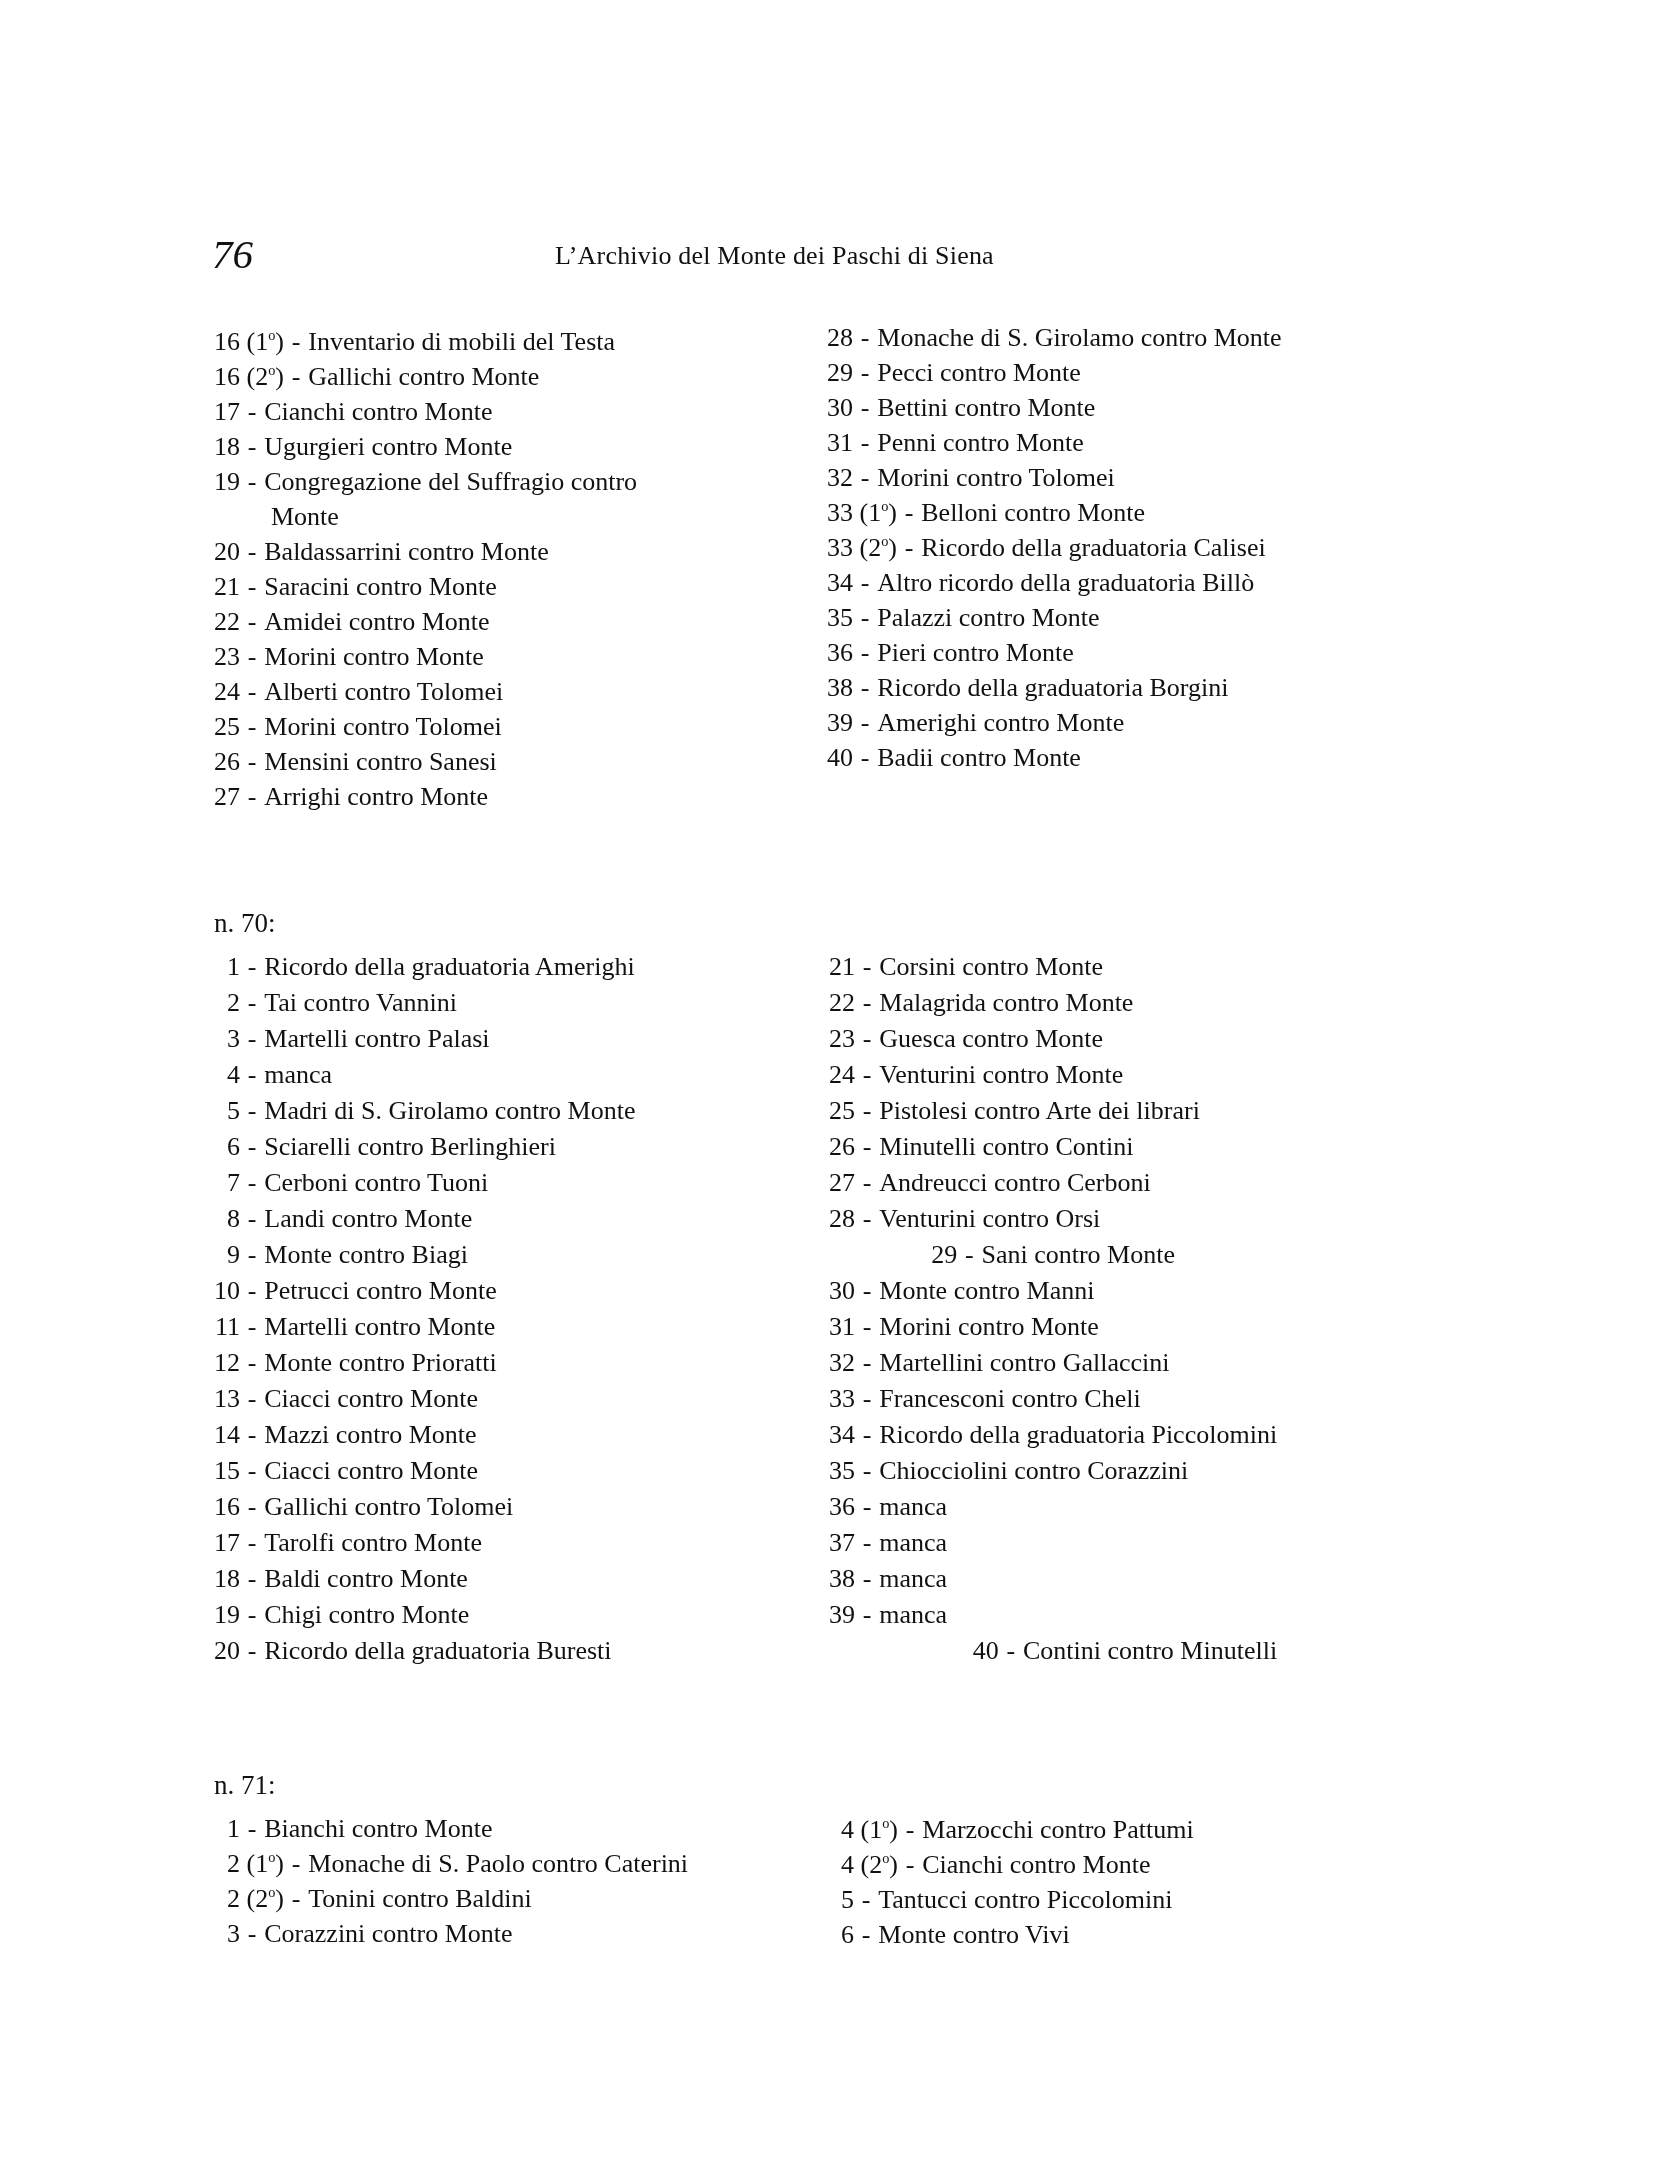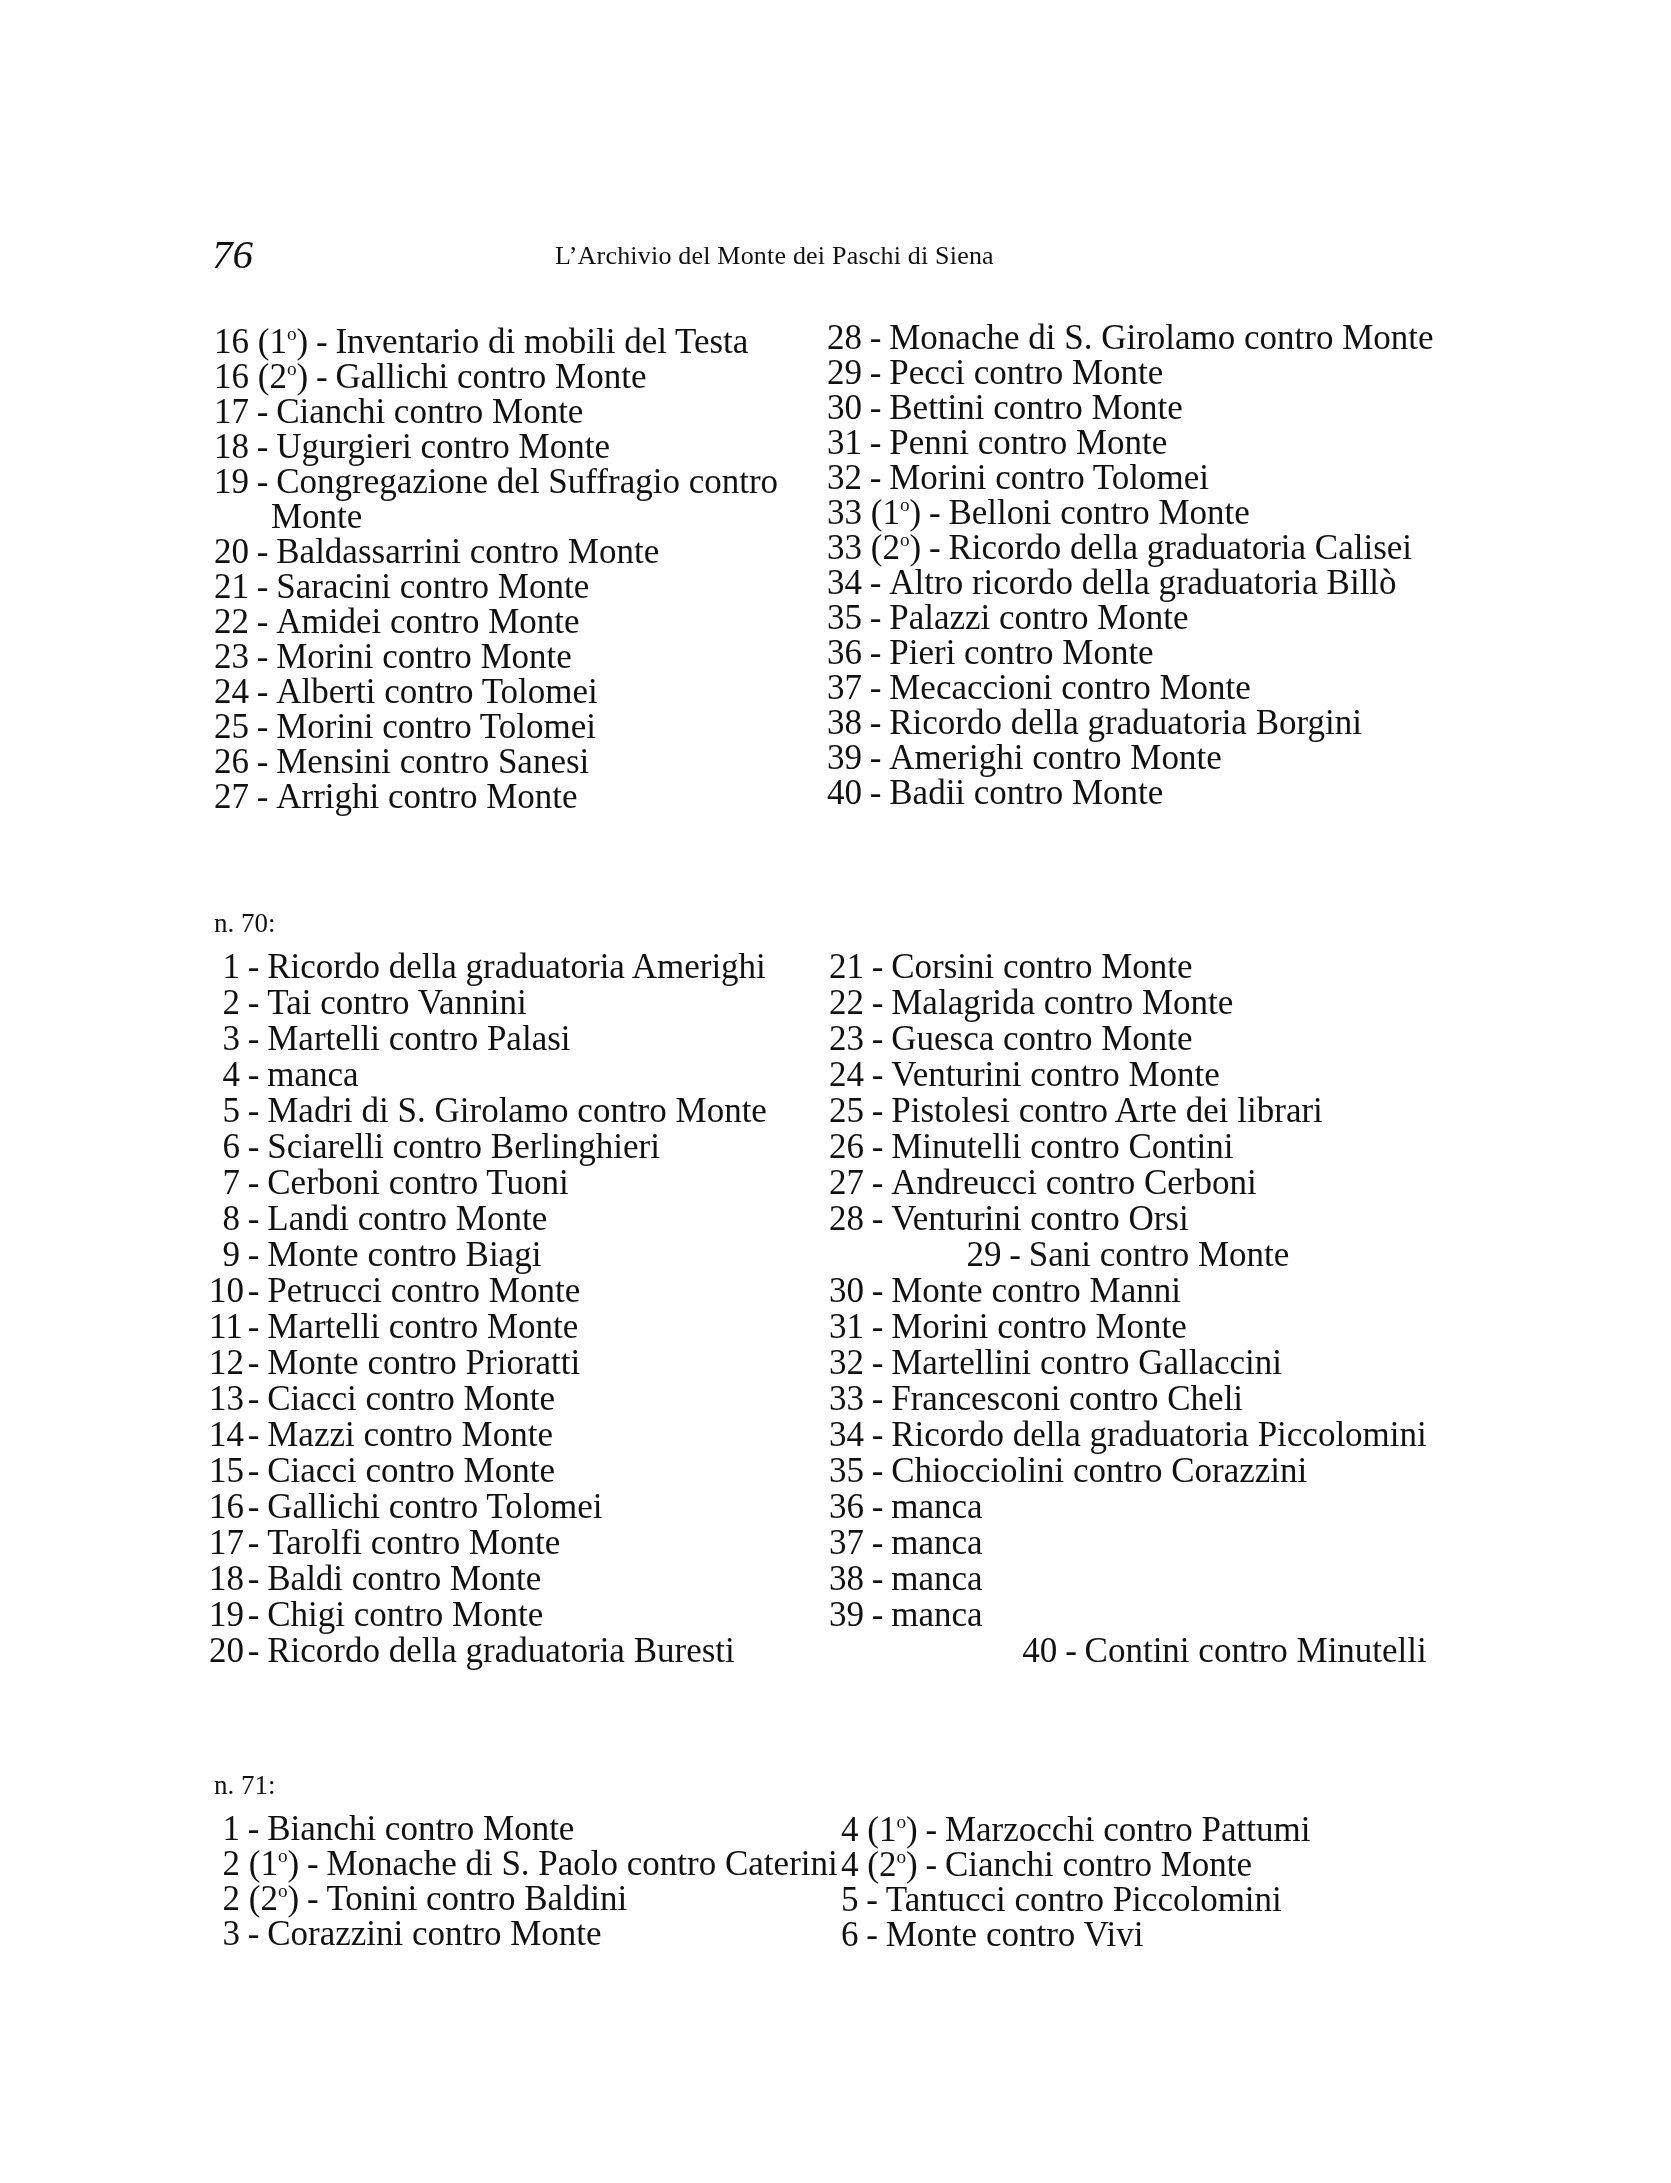--- a/index.html
+++ b/index.html
@@ -10,21 +10,21 @@
   }
   .page-number {
     position: absolute; left: 212px; top: 231px;
     font-size: 41px; line-height: 47px; font-style: italic;
   }
   .running-head {
     position: absolute; left: 555px; top: 239px;
     font-size: 26px; line-height: 34px; letter-spacing: 0.2px;
   }
   .col {
-    position: absolute; font-size: 35px; line-height: 35px;
+    position: absolute; font-size: 26px; line-height: 35px;
     white-space: nowrap;
   }
   .row { display: block; height: 35px; }
   .row .num { display: inline-block; }
   .row .sep { padding: 0 7.8px; }
   .row sup { font-size: 0.55em; vertical-align: 0.7em; line-height: 0; }
   .row.cont { padding-left: 57px; }
   .num-r { display: inline-block; width: 31px; text-align: right; }
   .section-label {
     position: absolute; font-size: 27px; line-height: 34px;
@@ -56,21 +56,20 @@
     <div class="row"><span class="num">28</span><span class="sep">-</span><span>Monache di S. Girolamo contro Monte</span></div>
     <div class="row"><span class="num">29</span><span class="sep">-</span><span>Pecci contro Monte</span></div>
     <div class="row"><span class="num">30</span><span class="sep">-</span><span>Bettini contro Monte</span></div>
     <div class="row"><span class="num">31</span><span class="sep">-</span><span>Penni contro Monte</span></div>
     <div class="row"><span class="num">32</span><span class="sep">-</span><span>Morini contro Tolomei</span></div>
     <div class="row"><span class="num">33</span><span> (<span>1</span><sup>o</sup>)</span><span class="sep">-</span><span>Belloni contro Monte</span></div>
     <div class="row"><span class="num">33</span><span> (<span>2</span><sup>o</sup>)</span><span class="sep">-</span><span>Ricordo della graduatoria Calisei</span></div>
     <div class="row"><span class="num">34</span><span class="sep">-</span><span>Altro ricordo della graduatoria Billò</span></div>
     <div class="row"><span class="num">35</span><span class="sep">-</span><span>Palazzi contro Monte</span></div>
     <div class="row"><span class="num">36</span><span class="sep">-</span><span>Pieri contro Monte</span></div>
-    <div class="row"><span class="num">37</span><span class="sep">-</span><span>Mecaccioni contro Monte</span></div>
     <div class="row"><span class="num">38</span><span class="sep">-</span><span>Ricordo della graduatoria Borgini</span></div>
     <div class="row"><span class="num">39</span><span class="sep">-</span><span>Amerighi contro Monte</span></div>
     <div class="row"><span class="num">40</span><span class="sep">-</span><span>Badii contro Monte</span></div>
   </div>
 
 <div class="section-label" style="left:214px; top:906px;">n. 70:</div>
 <div class="col" style="left:209px; top:949px; line-height:36px;">
     <div class="row" style="height: 36px;"><span class="num-r">1</span><span class="sep">-</span><span>Ricordo della graduatoria Amerighi</span></div>
     <div class="row" style="height: 36px;"><span class="num-r">2</span><span class="sep">-</span><span>Tai contro Vannini</span></div>
     <div class="row" style="height: 36px;"><span class="num-r">3</span><span class="sep">-</span><span>Martelli contro Palasi</span></div>

